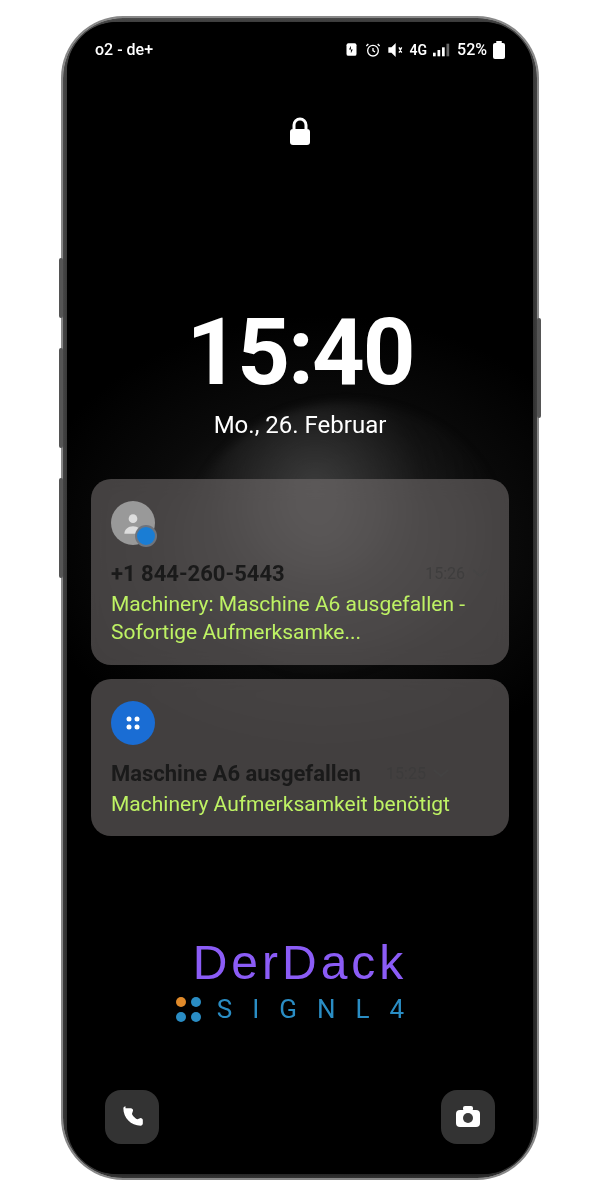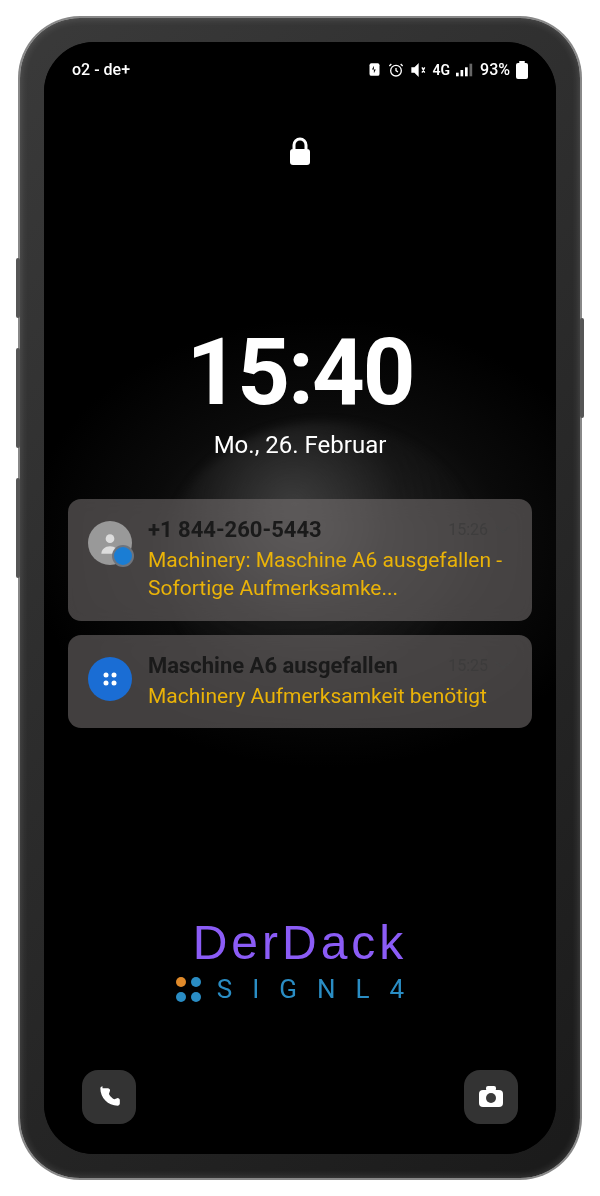--- a/index.html
+++ b/index.html
@@ -6,25 +6,25 @@
     body {
       width: 600px;
       height: 1196px;
       background: #fff;
       font-family: -apple-system, BlinkMacSystemFont, "Segoe UI", Roboto, sans-serif;
       display: flex;
       align-items: center;
       justify-content: center;
     }
     .phone-frame {
-      width: 560px;
+      width: 474px;
       height: 1160px;
       background: linear-gradient(135deg, #3a3a3a, #1a1a1a);
       border-radius: 60px;
-      padding: 24px;
+      padding: 4px;
       box-shadow: 0 0 0 2px #888, inset 0 0 8px rgba(255,255,255,0.2);
       position: relative;
     }
     .phone-buttons-left {
       position: absolute;
       left: -4px;
       top: 240px;
     }
     .phone-button {
       width: 4px;
@@ -112,25 +112,26 @@
       position: relative;
       margin: 40px 24px 0;
       z-index: 10;
       display: flex;
       flex-direction: column;
       gap: 14px;
     }
     .notification {
       background: rgba(120, 115, 115, 0.55);
       backdrop-filter: blur(10px);
-      border-radius: 13px;
+      border-radius: 20px;
       padding: 18px 20px;
       display: flex;
       gap: 16px;
       align-items: flex-start;
+      flex-direction: column;
     }
     .notif-icon {
       width: 44px;
       height: 44px;
       border-radius: 50%;
       flex-shrink: 0;
       display: flex;
       align-items: center;
       justify-content: center;
       margin-top: 4px;
@@ -173,21 +174,21 @@
       color: #3a3a3a;
       opacity: 0.7;
     }
     .notif-chevron {
       color: #3a3a3a;
       opacity: 0.6;
       margin-left: 6px;
     }
     .notif-body {
       font-size: 21px;
-      color: #eab308;
+      color: #bef264;
       margin-top: 4px;
       line-height: 1.35;
     }
     .brand-logo {
       position: absolute;
       bottom: 150px;
       left: 0;
       right: 0;
       text-align: center;
       z-index: 10;
@@ -281,21 +282,21 @@
         </span>
         <span class="status-icon" style="font-size:14px;font-weight:600">4G</span>
         <span class="status-icon">
           <svg width="18" height="14" viewBox="0 0 20 14" fill="#fff">
               <rect x="0" y="10" width="3" height="4"></rect>
               <rect x="5" y="7" width="3" height="7"></rect>
               <rect x="10" y="4" width="3" height="10"></rect>
               <rect x="15" y="0" width="3" height="14" opacity="0.4"></rect>
             </svg>
         </span>
-        <span>93%</span>
+        <span>52%</span>
         <span class="status-icon">
           <svg width="12" height="18" viewBox="0 0 12 18" fill="#fff">
               <rect x="3" y="0" width="6" height="2" rx="1"></rect>
               <rect x="0" y="2" width="12" height="16" rx="2"></rect>
             </svg>
         </span>
       </div>
     </div>
 
     <div class="lock-icon">

